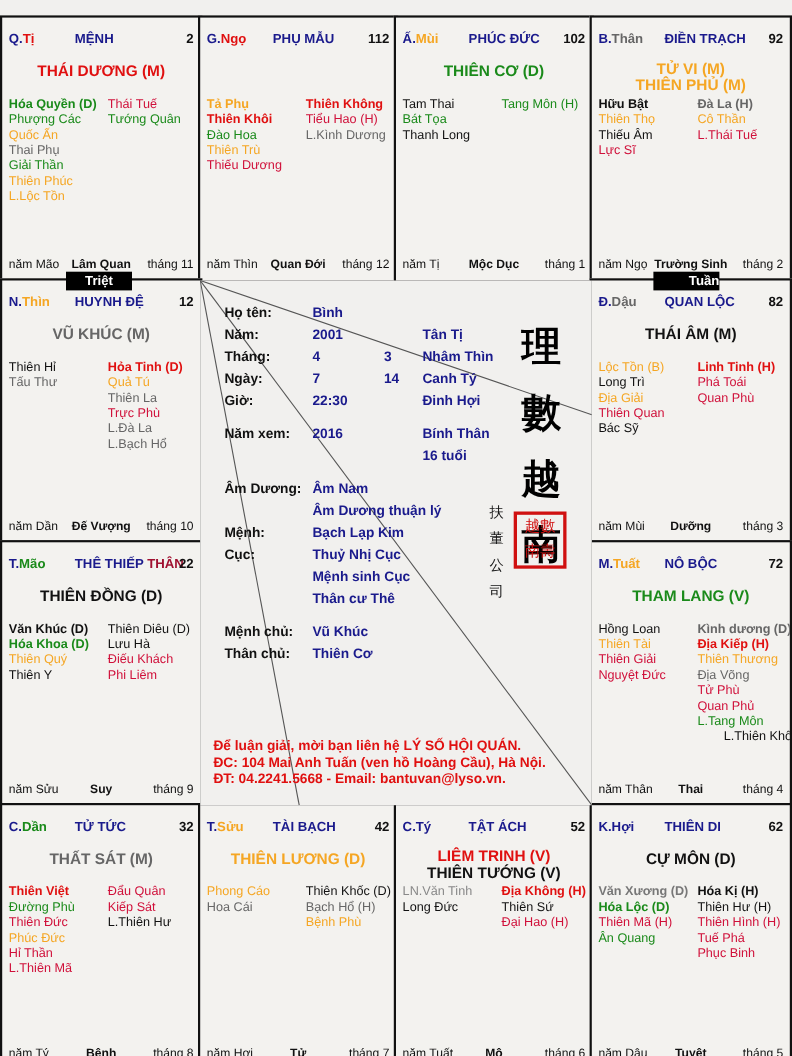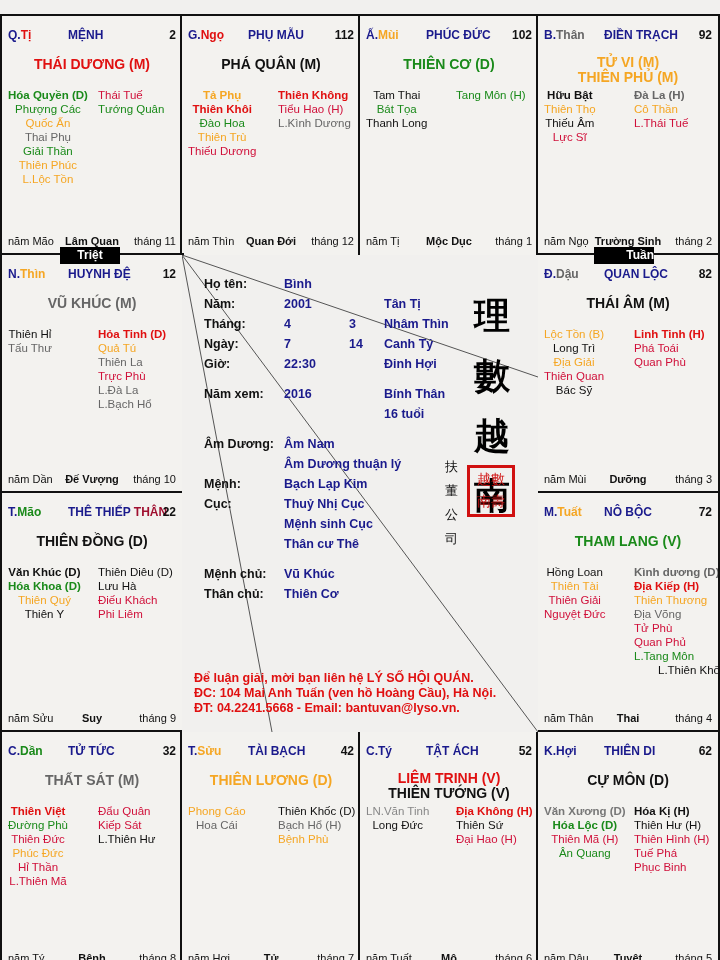--- a/index.html
+++ b/index.html
@@ -6,21 +6,21 @@
   body{width:720px;height:960px;background:#f1f0ee;font-family:"Liberation Sans",sans-serif;position:relative;overflow:hidden;}
   .chart{position:absolute;left:0;top:14px;width:720px;height:960px;}
   .cell{position:absolute;box-sizing:border-box;border:2px solid #111;background:#f3f2ef;overflow:hidden;}
   .hdr{position:absolute;top:12px;left:6px;right:6px;height:16px;font-size:12px;font-weight:bold;}
   .hdr .can{position:absolute;left:0;color:#1a1a8c;}
   .hdr .name{position:absolute;left:60px;color:#1a1a8c;}
   .hdr .num{position:absolute;right:0;color:#111;}
   .main{position:absolute;left:0;right:0;text-align:center;font-size:14px;font-weight:bold;}
   .stars{position:absolute;top:72px;left:6px;right:4px;font-size:11.5px;line-height:14px;}
   .col{position:absolute;top:0;}
-  .col.c1{left:0;text-align:center;}
+  .col.c1{left:0;}
   .col.c2{left:90px;}
   .star{display:block;white-space:nowrap;}
   .ftr{position:absolute;bottom:6px;left:6px;right:6px;height:14px;font-size:11px;color:#111;}
   .ftr .l{position:absolute;left:0;}
   .ftr .m{position:absolute;left:0;right:0;text-align:center;font-weight:bold;}
   .ftr .r{position:absolute;right:0;}
   .tag{position:absolute;background:#000;color:#fff;font-weight:bold;font-size:12px;text-align:center;height:17px;line-height:17px;}
   .center{position:absolute;left:182px;top:241px;width:356px;height:477px;background:#f1f0ee;}
   .center svg{position:absolute;left:0;top:0;}
   .info{position:absolute;font-size:12.5px;font-weight:bold;}
@@ -63,21 +63,20 @@
         <span class="l">năm Mão</span>
         <span class="r">tháng 11</span>
       </div>
     </div>
   <div class="cell" style="left:180px;top:0;width:182px;height:243px;">
       <div class="hdr">
         <span class="can"><span>G.</span><span style="color:#e01010">Ngọ</span></span>
         <span class="name"><span>PHỤ MẪU</span></span>
         <span class="num">112</span>
       </div>
-      <div class="main" style="top:40px;color:#111111;">PHÁ QUÂN (M)</div>
       <div class="stars" style="top:72px;">
         <div class="col c1">
           <span class="star" style="color:#f5a623;font-weight:bold;">Tả Phụ</span>
           <span class="star" style="color:#e01010;font-weight:bold;">Thiên Khôi</span>
           <span class="star" style="color:#1a8a1a;">Đào Hoa</span>
           <span class="star" style="color:#f5a623;">Thiên Trù</span>
           <span class="star" style="color:#d0103a;">Thiếu Dương</span>
         </div>
         <div class="col c2">
           <span class="star" style="color:#e01010;font-weight:bold;">Thiên Không</span>

